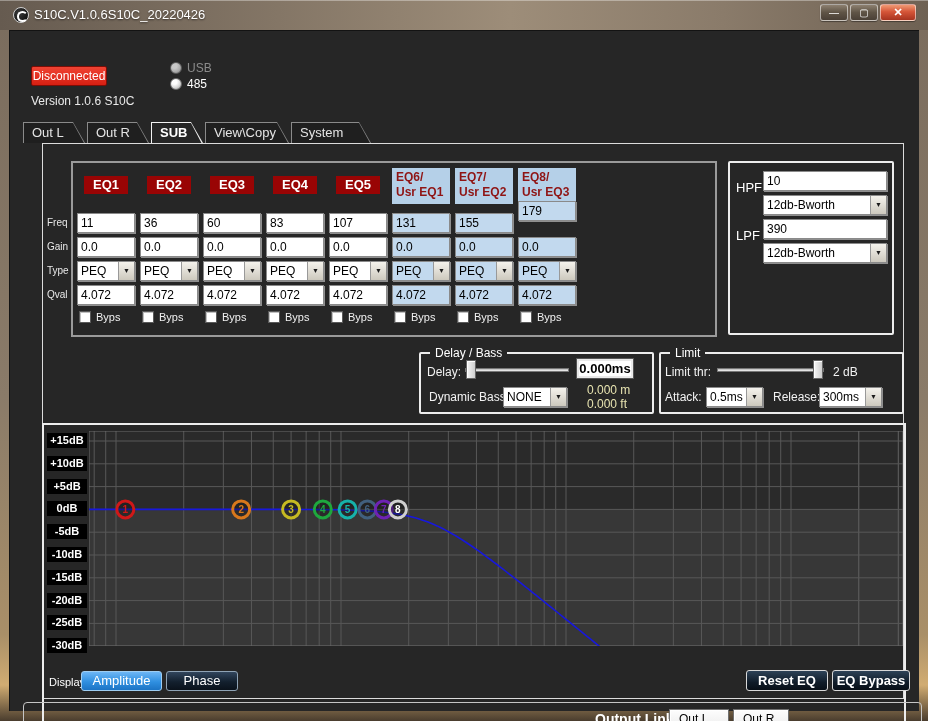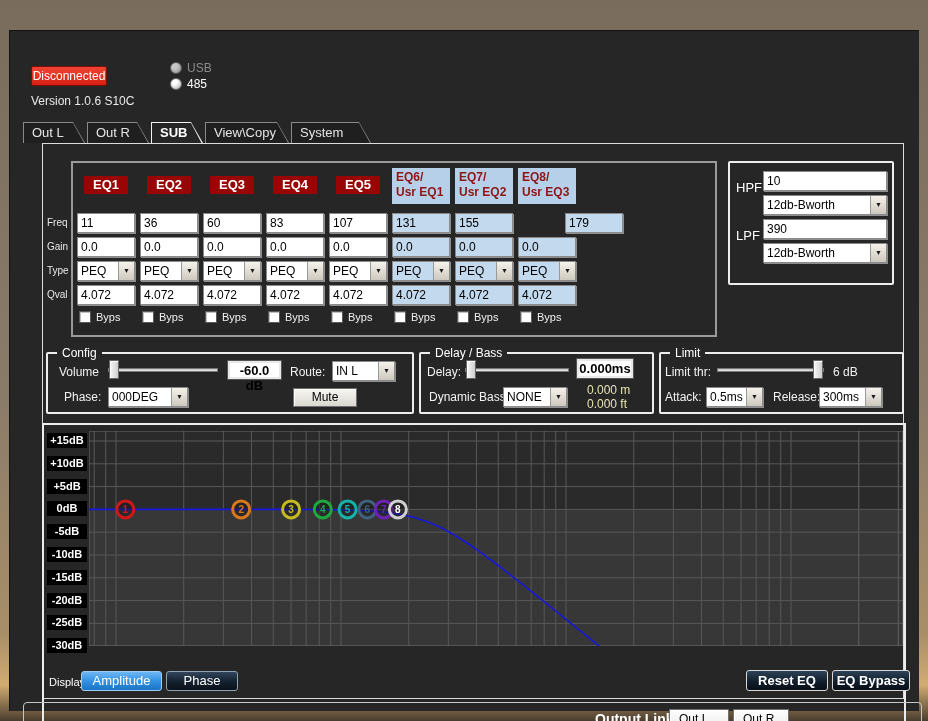--- a/index.html
+++ b/index.html
@@ -57,21 +57,21 @@
   .eq-col .field { position:absolute; left:0; width:58px; }
   .dd { display:flex; background:#fff; border:1px solid #8a8a8a; box-shadow:1px 1px 0 rgba(230,230,230,.55); height:20px; }
   .dd-val { flex:1; font-size:12px; color:#000; padding:2px 0 0 3px; background:#fff; overflow:hidden; white-space:nowrap; }
   .dd-btn { width:16px; background:linear-gradient(180deg,#f4f2ec,#cdc9be); border-left:1px solid #999;
     font-size:7px; color:#1a1a1a; text-align:center; line-height:18px; }
   .eq-col .dd { position:absolute; left:0; width:58px; }
   .checkbox { width:12px; height:12px; background:#fff; border:1px solid #5a5a5a; box-shadow:inset 1px 1px 0 rgba(0,0,0,.25); }
   .byps { position:absolute; left:2px; display:flex; align-items:center; gap:5px; }
   .byps .lbl { font-size:11px; color:#f0f0f0; }
 
-  .filter-panel { left:719px; top:131px; width:166px; height:124px; }
+  .filter-panel { left:719px; top:131px; width:166px; height:174px; }
   .flabel { font-size:13px; color:#fff; }
 
   .slider { position:relative; height:19px; }
   .groove { position:absolute; left:0; right:0; top:8px; height:4px; background:linear-gradient(180deg,#bdbdbd,#f1f1f1);
     border:1px solid #777; }
   .thumb { position:absolute; top:0; width:10px; height:19px; background:linear-gradient(90deg,#f6f6f6,#cfcfcf);
     border:1px solid #666; box-shadow:inset 1px 1px 0 #fff; }
   .valuebox { background:#fff; border:2px solid #e9e9e9; outline:1px solid #555; color:#000;
     font-weight:bold; font-size:13px; text-align:center; }
   .slabel { font-size:12px; color:#f2f2f2; }
@@ -94,20 +94,27 @@
   .btn-dark2 { background:linear-gradient(180deg,#2d4257 0%, #101c29 60%, #080f17 100%); border:1px solid #d8d8d8;
     border-radius:3px; color:#fff; font-size:13px; font-weight:bold; text-align:center; }
 
   .outlink-box { left:14px; top:672px; width:899px; height:36px; border:1px solid #c6c6c6; border-radius:4px; }
   .outlink-label { font-size:14px; font-weight:bold; color:#fff; }
 </style>
 </head>
 <body>
 
 <div class="window">
+  <div class="titlebar">
+    <span class="app-icon"></span>
+    <span class="title-text">S10C.V1.0.6S10C_20220426</span>
+    <div class="winbtn min">—</div>
+    <div class="winbtn max">▢</div>
+    <div class="winbtn close">✕</div>
+  </div>
 
   <div class="content">
 
     <div class="abs conn-btn">Disconnected</div>
     <div class="abs" style="left:161px; top:31px; display:flex; align-items:center; gap:5px;">
       <span class="radio" style="opacity:.75"></span>
       <span class="radio-label dim">USB</span>
     </div>
     <div class="abs" style="left:161px; top:47px; display:flex; align-items:center; gap:5px;">
       <span class="radio"></span>
@@ -244,21 +251,21 @@
             <span class="dd-btn">▼</span>
           </div>
           <div class="field blue" style="top:122px;">4.072</div>
           <div class="byps" style="top:148px;">
             <span class="checkbox"></span>
             <span class="lbl">Byps</span>
           </div>
         </div>
         <div class="eq-col" style="left: 445px;">
           <div class="eq-badge-user"><span>EQ8/</span><br><span>Usr EQ3</span></div>
-          <div class="field blue" style="top:50px;margin-left:47px;">179</div>
+          <div class="field blue" style="top:38px;">179</div>
           <div class="field blue" style="top:74px;">0.0</div>
           <div class="dd blue" style="top:98px;">
             <span class="dd-val">PEQ</span>
             <span class="dd-btn">▼</span>
           </div>
           <div class="field blue" style="top:122px;">4.072</div>
           <div class="byps" style="top:148px;">
             <span class="checkbox"></span>
             <span class="lbl">Byps</span>
           </div>
@@ -273,40 +280,20 @@
         <span class="dd-btn">▼</span>
       </div>
       <div class="abs flabel" style="left:6px; top:65px;">LPF</div>
       <div class="abs field" style="left:33px; top:56px; width:124px;">390</div>
       <div class="abs dd" style="left:33px; top:80px; width:124px;">
         <span class="dd-val">12db-Bworth</span>
         <span class="dd-btn">▼</span>
       </div>
     </div>
 
-    <div class="abs groupbox" style="left:37px; top:322px; width:368px; height:62px;">
-      <span class="gb-title">Config</span>
-      <div class="abs slabel" style="left:11px; top:11px;">Volume</div>
-      <div class="abs slider" style="left:60px; top:6px; width:110px;">
-        <span class="groove"></span>
-        <span class="thumb" style="left:1px;"></span>
-      </div>
-      <div class="abs valuebox" style="left:180px; top:7px; width:53px; height:18px; line-height:15px;">-60.0 dB</div>
-      <div class="abs slabel" style="left:242px; top:11px;">Route:</div>
-      <div class="abs dd" style="left:284px; top:7px; width:63px;">
-        <span class="dd-val">IN L</span>
-        <span class="dd-btn">▼</span>
-      </div>
-      <div class="abs slabel" style="left:16px; top:36px;">Phase:</div>
-      <div class="abs dd" style="left:60px; top:33px; width:80px;">
-        <span class="dd-val">000DEG</span>
-        <span class="dd-btn">▼</span>
-      </div>
-      <div class="abs win-btn" style="left:245px; top:34px; width:64px; height:19px; line-height:17px;">Mute</div>
-    </div>
 
     <div class="abs groupbox" style="left:410px; top:322px; width:235px; height:62px;">
       <span class="gb-title">Delay / Bass</span>
       <div class="abs slabel" style="left:6px; top:11px;">Delay:</div>
       <div class="abs slider" style="left:44px; top:6px; width:104px;">
         <span class="groove"></span>
         <span class="thumb" style="left:1px;"></span>
       </div>
       <div class="abs valuebox" style="left:156px; top:5px; width:56px; height:19px; line-height:15px;">0.000ms</div>
       <div class="abs slabel" style="left:8px; top:36px;">Dynamic Bass:</div>
@@ -318,21 +305,21 @@
       <div class="abs yellow" style="left:166px; top:43px;">0.000 ft</div>
     </div>
 
     <div class="abs groupbox" style="left:650px; top:322px; width:245px; height:62px;">
       <span class="gb-title">Limit</span>
       <div class="abs slabel" style="left:4px; top:11px;">Limit thr:</div>
       <div class="abs slider" style="left:56px; top:6px; width:107px;">
         <span class="groove"></span>
         <span class="thumb" style="right:1px;"></span>
       </div>
-      <div class="abs slabel" style="left:172px; top:11px;">6 dB</div>
+      <div class="abs slabel" style="left:172px; top:11px;">2 dB</div>
       <div class="abs slabel" style="left:4px; top:36px;">Attack:</div>
       <div class="abs dd" style="left:45px; top:33px; width:57px;">
         <span class="dd-val">0.5ms</span>
         <span class="dd-btn">▼</span>
       </div>
       <div class="abs slabel" style="left:112px; top:36px;">Release:</div>
       <div class="abs dd" style="left:158px; top:33px; width:63px;">
         <span class="dd-val">300ms</span>
         <span class="dd-btn">▼</span>
       </div>

